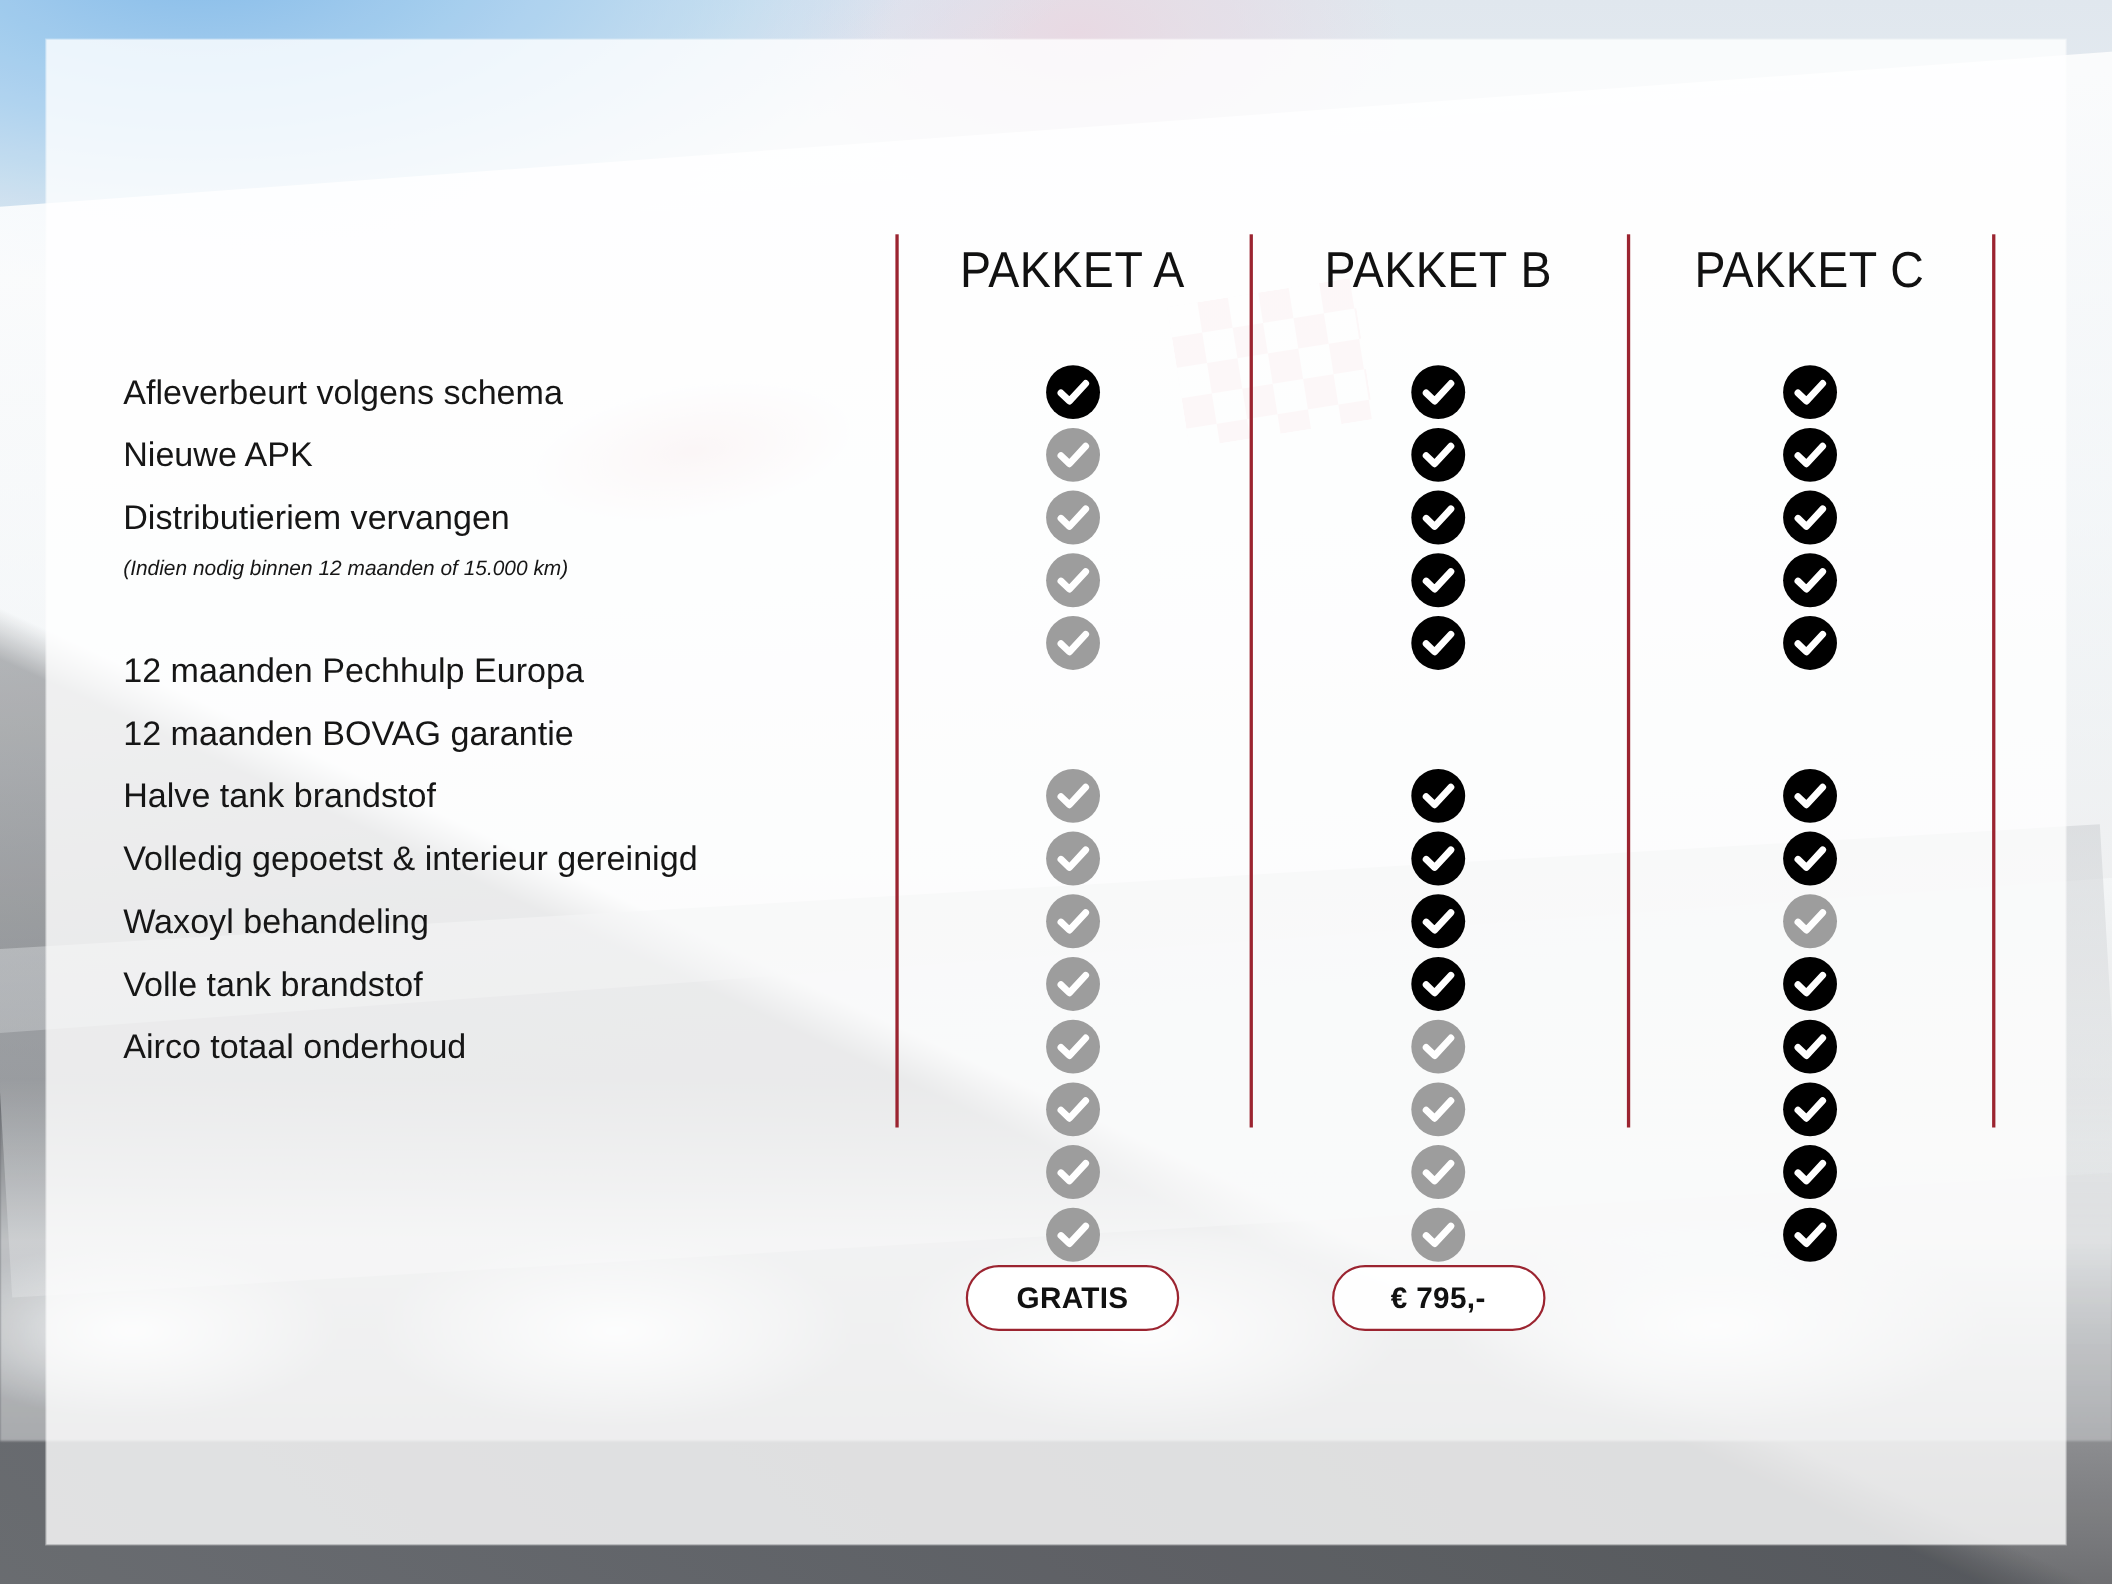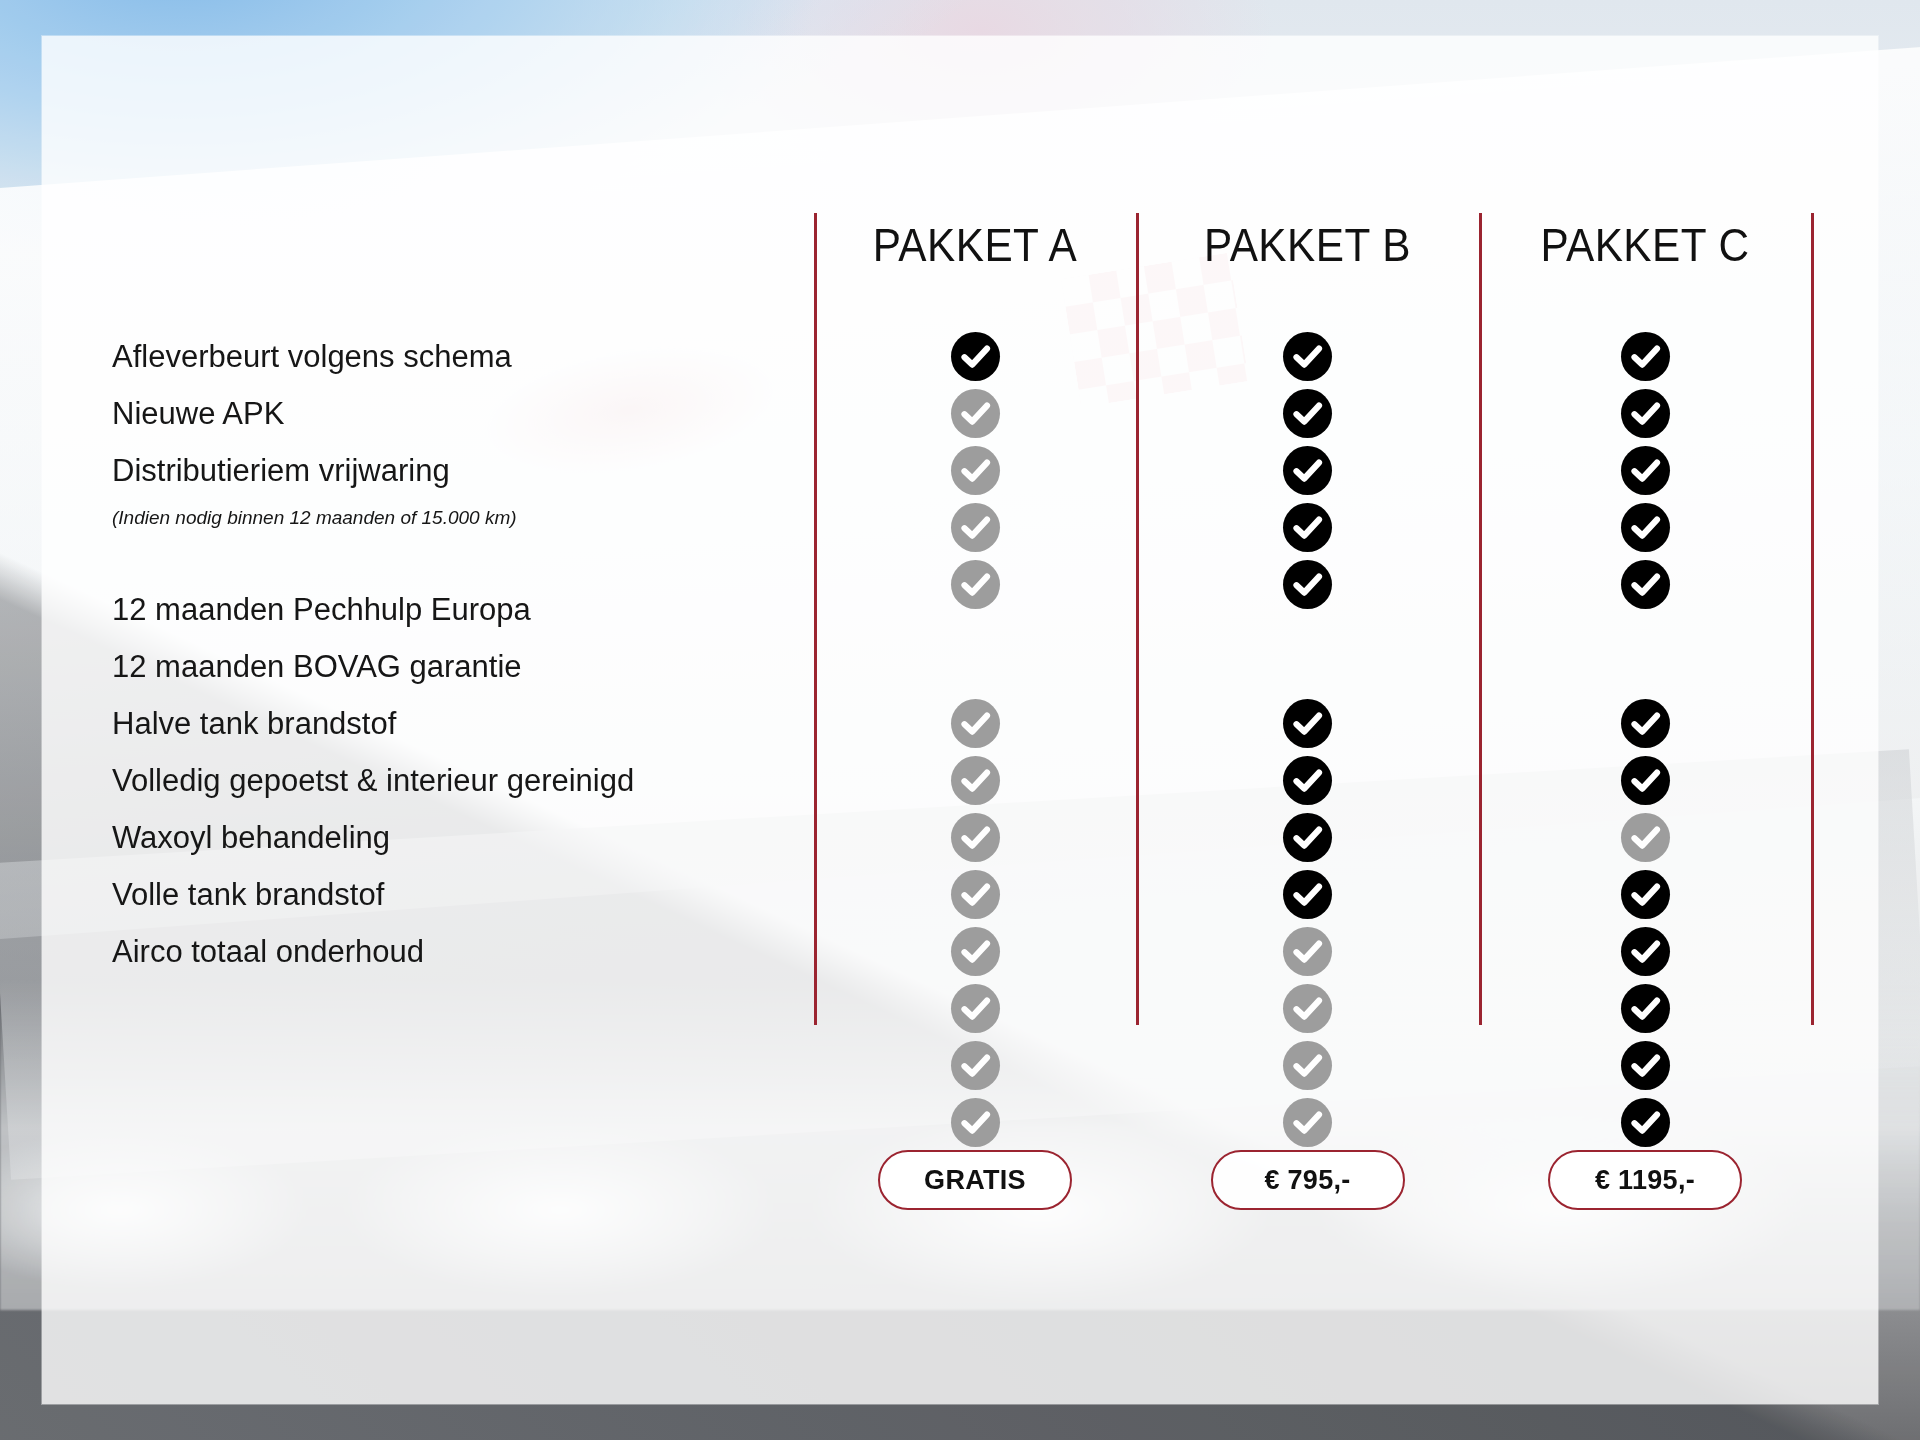--- a/index.html
+++ b/index.html
@@ -243,21 +243,21 @@
     <div class="divider d3"></div>
 
     <div class="col-head c0">PAKKET A</div>
     <div class="col-head c1">PAKKET B</div>
     <div class="col-head c2">PAKKET C</div>
 
     <div class="features">
 
       <div class="feature-row">Afleverbeurt volgens schema</div>
       <div class="feature-row">Nieuwe APK</div>
-      <div class="feature-row">Distributieriem vrijwaring</div>
+      <div class="feature-row">Distributieriem vervangen</div>
       <div class="feature-note">(Indien nodig binnen 12 maanden of 15.000 km)</div>
       <div class="group-gap"></div>
 
       <div class="feature-row">12 maanden Pechhulp Europa</div>
       <div class="feature-row">12 maanden BOVAG garantie</div>
       <div class="feature-row">Halve tank brandstof</div>
       <div class="feature-row">Volledig gepoetst &amp; interieur gereinigd</div>
       <div class="feature-row">Waxoyl behandeling</div>
       <div class="feature-row">Volle tank brandstof</div>
       <div class="feature-row">Airco totaal onderhoud</div>
@@ -567,19 +567,16 @@
         </div>
       </div>
 
     <div class="prices">
       <div class="price-slot p0">
         <div class="price-pill">GRATIS</div>
       </div>
       <div class="price-slot p1">
         <div class="price-pill">€ 795,-</div>
       </div>
-      <div class="price-slot p2">
-        <div class="price-pill">€ 1195,-</div>
-      </div>
     </div>
 
   </div>
 </div>
 
 </body></html>

